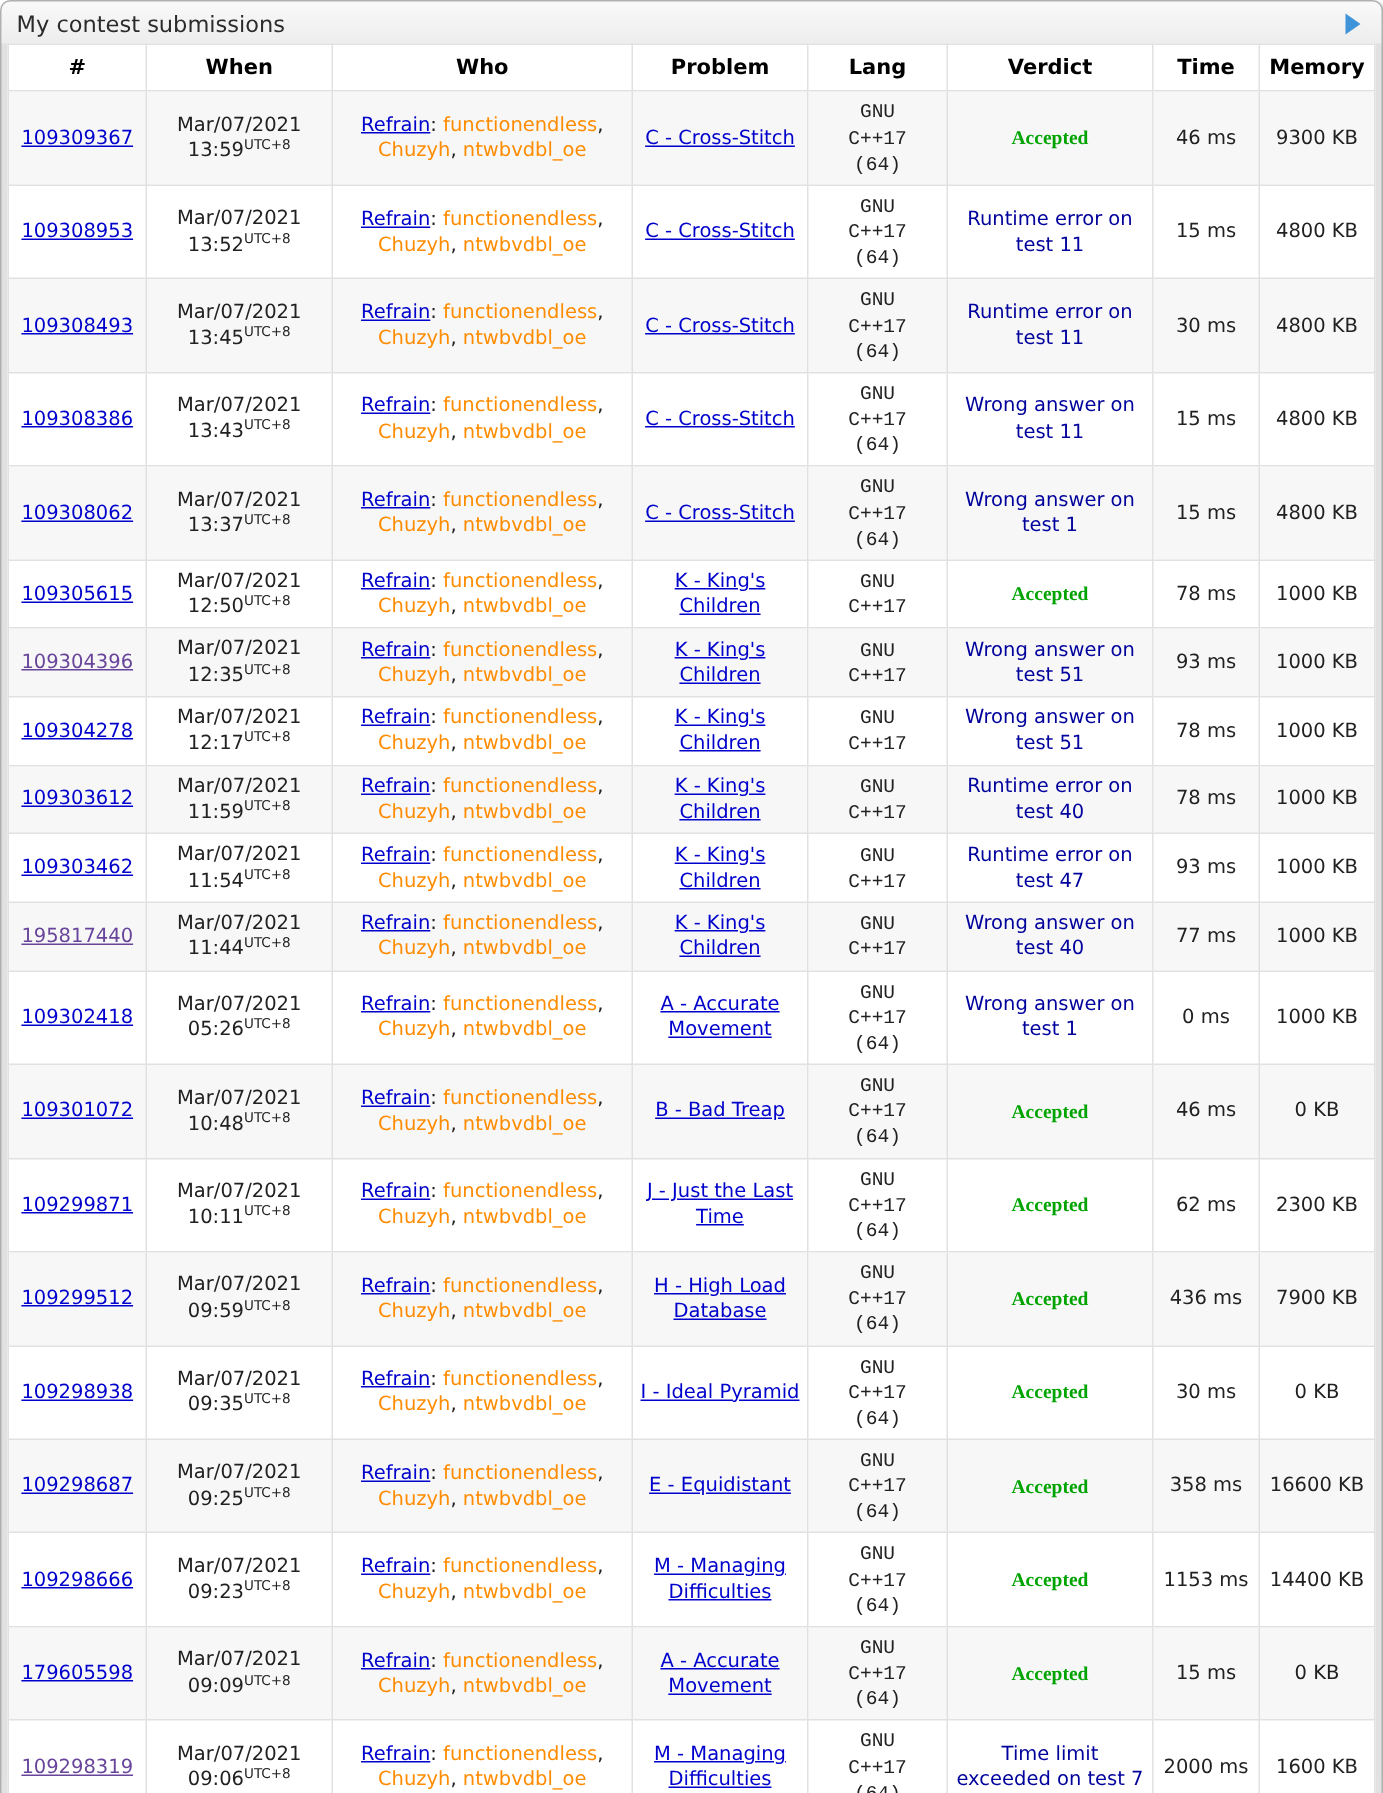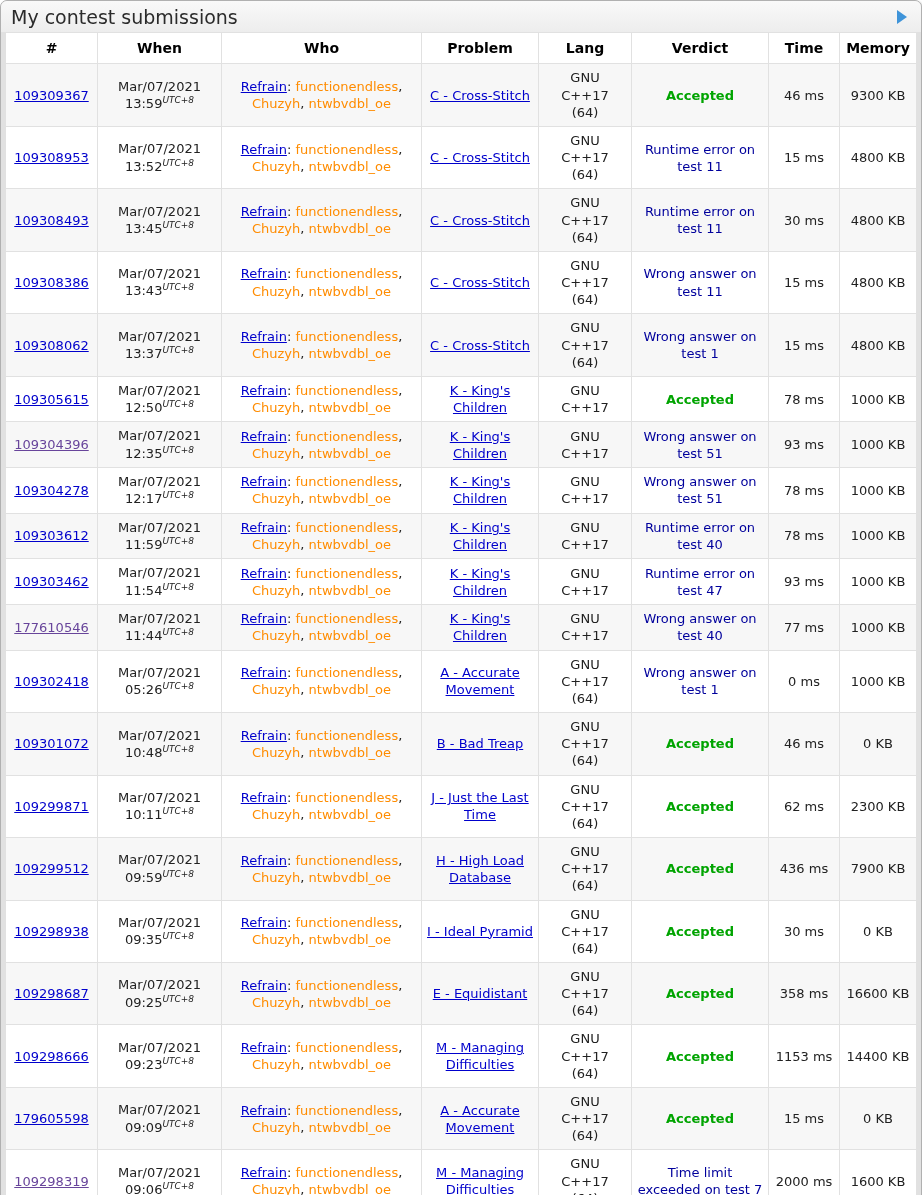--- a/index.html
+++ b/index.html
@@ -16,21 +16,21 @@
   }
 
   .caption-bar {
     display:flex;
     align-items:center;
     justify-content:space-between;
     padding:5px 10px 4px 10px;
     background:linear-gradient(#f9f9f9,#ededed);
     min-height:19px;
   }
-  .caption-title { font-size:19px; color:#2b2b2b; }
+  .caption-title { font-size:15px; color:#2b2b2b; }
   .arrow-icon {
     width:0; height:0;
     border-top:7px solid transparent;
     border-bottom:7px solid transparent;
     border-left:10px solid #3f94d9;
     margin-right:4px;
     cursor:pointer;
   }
 
   .table-wrap { margin:0 4px 4px 4px; }
@@ -71,29 +71,29 @@
     color:var(--handle-orange,#ff8c00);
     font-weight:normal;
     text-decoration:none;
   }
   .who-sep { color:#212121; }
 
   .tz-sup {
     font-size:9px;
     vertical-align:super;
     letter-spacing:0;
-    font-style:italic;
-  }
-
-  .lang-box { max-width:62px; margin:0 auto; }
+  }
+
+  .lang-box { max-width:62px; margin:0 auto;font-family:Liberation Mono, monospace; }
 
   .verdict-text { color:var(--verdict-blue,#00009c); }
   .verdict-text.accepted {
     color:var(--accepted-green,#00a400);
     font-weight:bold;
+    font-family:Liberation Serif, serif;
   }
 </style>
 </head>
 <body>
 
 <div class="widget">
 
   <div class="caption-bar">
     <span class="caption-title">My contest submissions</span>
     <span class="arrow-icon"></span>
@@ -419,21 +419,21 @@
     </td>
     <td>
       <span>93 ms</span>
     </td>
     <td>
       <span>1000 KB</span>
     </td>
   </tr>
           <tr>
     <td>
-      <a class="blue-link visited">177610546</a>
+      <a class="blue-link visited">195817440</a>
     </td>
     <td>
       <span>Mar/07/2021</span><br>
       <span>11:44</span><sup class="tz-sup">UTC+8</sup>
     </td>
     <td>
       <a class="blue-link">Refrain</a><span class="who-sep">:</span>
       <a class="member-link">functionendless</a><span class="who-sep">,</span>
       <a class="member-link">Chuzyh</a><span class="who-sep">,</span>
       <a class="member-link">ntwbvdbl_oe</a>

